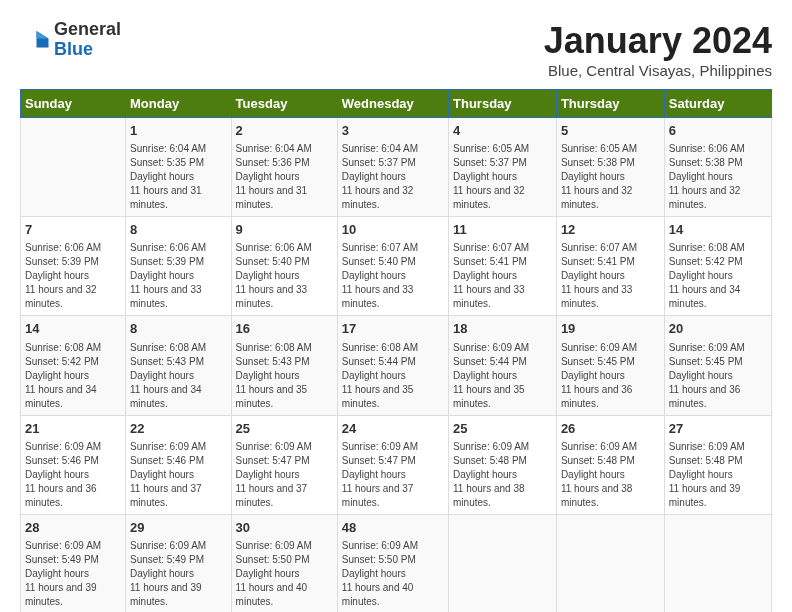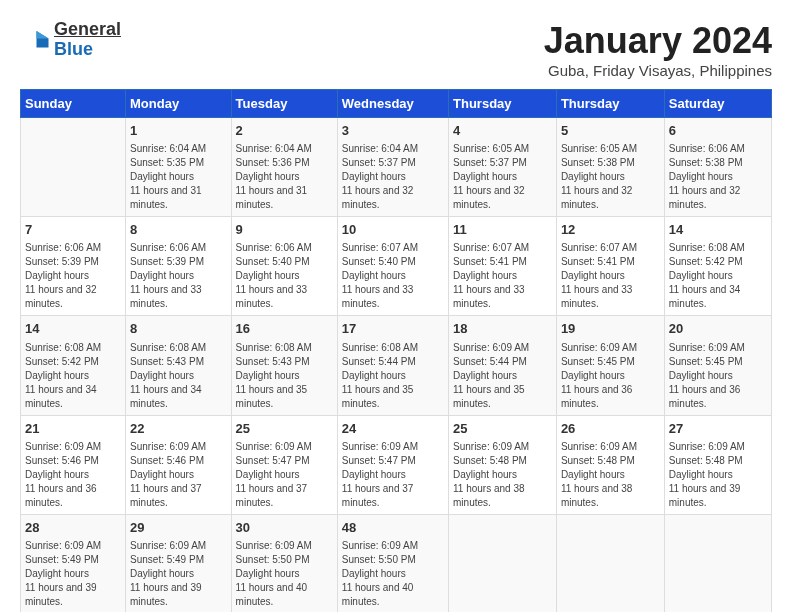--- a/index.html
+++ b/index.html
@@ -22,21 +22,20 @@
     }
     .logo-text {
       display: flex;
       flex-direction: column;
       line-height: 1.1;
     }
     .logo-general {
       font-size: 18px;
       font-weight: bold;
       color: #333;
-      text-decoration: underline;
     }
     .logo-blue {
       font-size: 18px;
       font-weight: bold;
       color: #1a6bb5;
     }
     .logo-icon {
       width: 30px;
       height: 30px;
       margin-right: 4px;
@@ -53,21 +52,21 @@
     .location {
       font-size: 15px;
       color: #444;
     }
     table {
       width: 100%;
       border-collapse: collapse;
       font-size: 11px;
     }
     thead tr {
-      background-color: #1d4ed8;
+      background-color: #4d7c0f;
       color: #fff;
     }
     thead th {
       padding: 6px 4px;
       text-align: left;
       font-size: 13px;
       font-weight: bold;
       border: 1px solid #2a6db5;
     }
     tbody tr {
@@ -108,21 +107,21 @@
       <polygon points="22,8 38,18 38,30 22,30" fill="#1a6bb5"></polygon>
       <polygon points="22,8 38,18 22,18" fill="#3a9ad9"></polygon>
     </svg>
     <div class="logo-text">
       <span class="logo-general">General</span>
       <span class="logo-blue">Blue</span>
     </div>
   </div>
   <div class="title-block">
     <div class="month-title">January 2024</div>
-    <div class="location">Guba, Friday Visayas, Philippines</div>
+    <div class="location">Blue, Central Visayas, Philippines</div>
   </div>
 </div>
 
 <table>
   <thead>
     <tr>
       <th>Sunday</th>
       <th>Monday</th>
       <th>Tuesday</th>
       <th>Wednesday</th>

